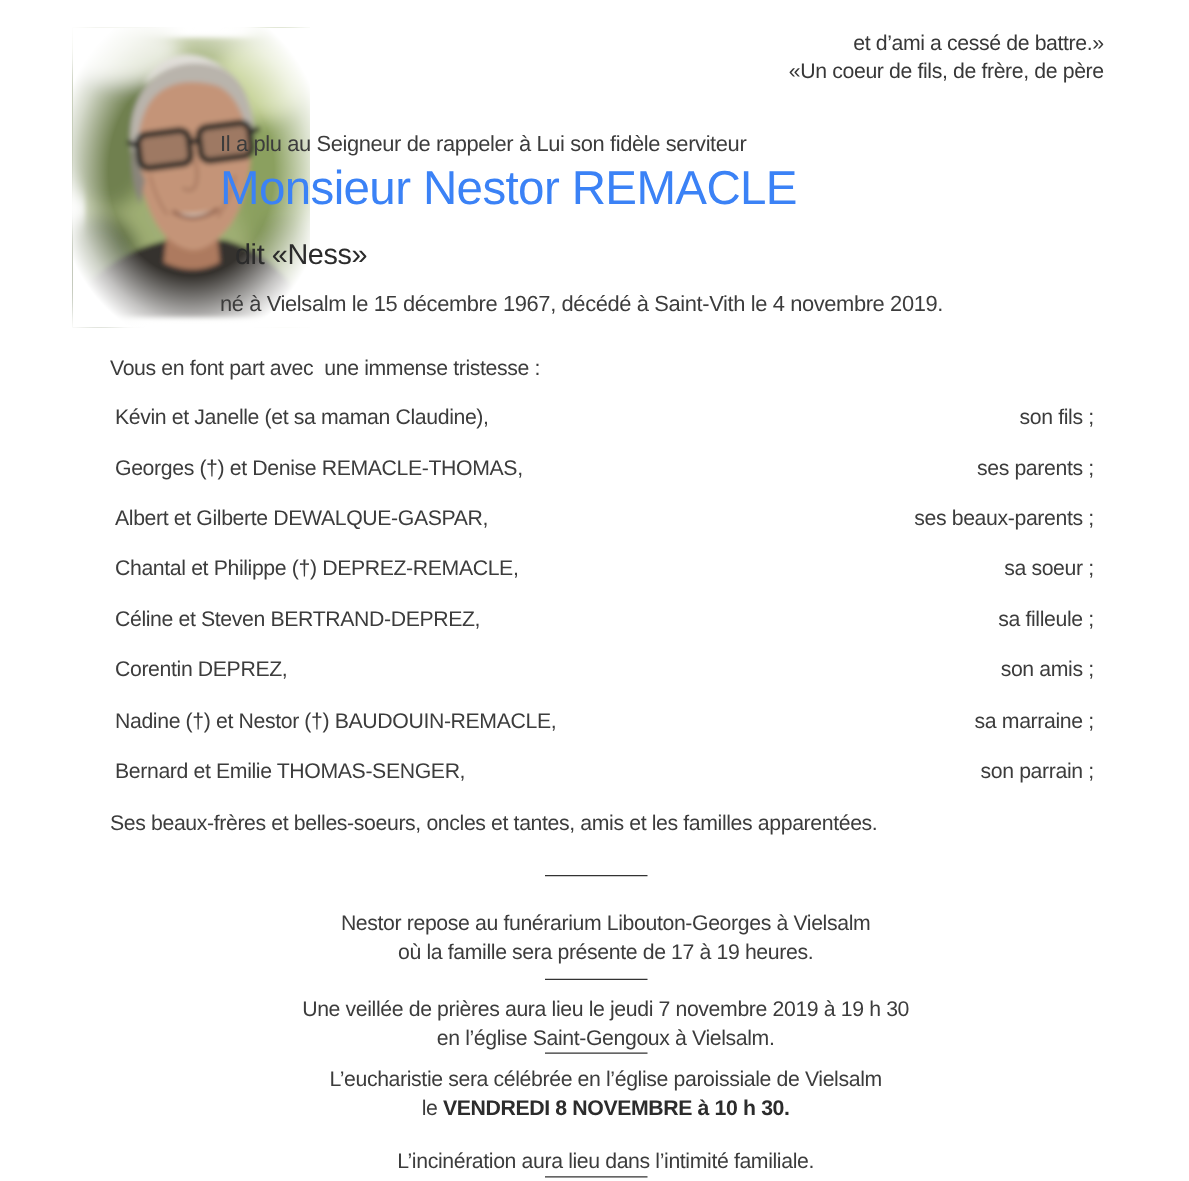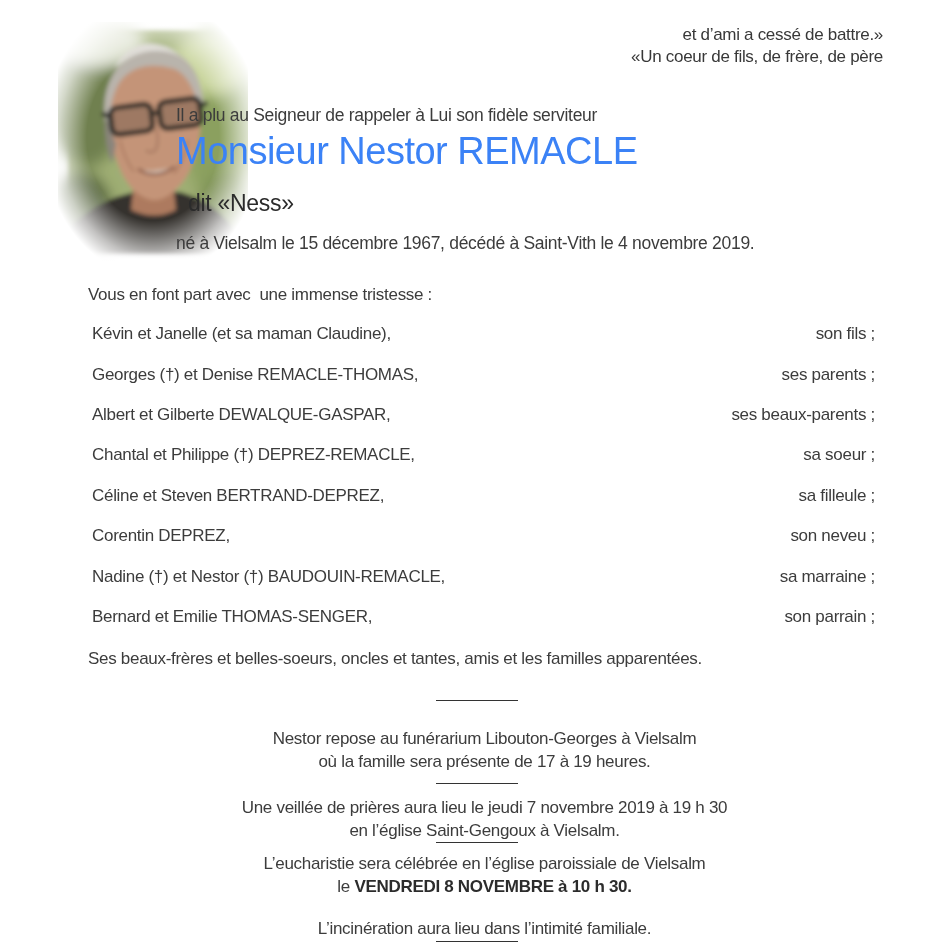--- a/index.html
+++ b/index.html
@@ -176,21 +176,21 @@
     <div class="frow">
       <span>Chantal et Philippe (†) DEPREZ-REMACLE,</span>
       <span>sa soeur ;</span>
     </div>
     <div class="frow">
       <span>Céline et Steven BERTRAND-DEPREZ,</span>
       <span>sa filleule ;</span>
     </div>
     <div class="frow">
       <span>Corentin DEPREZ,</span>
-      <span>son neveu ;</span>
+      <span>son amis ;</span>
     </div>
     <div class="frow">
       <span>Nadine (†) et Nestor (†) BAUDOUIN-REMACLE,</span>
       <span>sa marraine ;</span>
     </div>
     <div class="frow">
       <span>Bernard et Emilie THOMAS-SENGER,</span>
       <span>son parrain ;</span>
     </div>
   </div>

